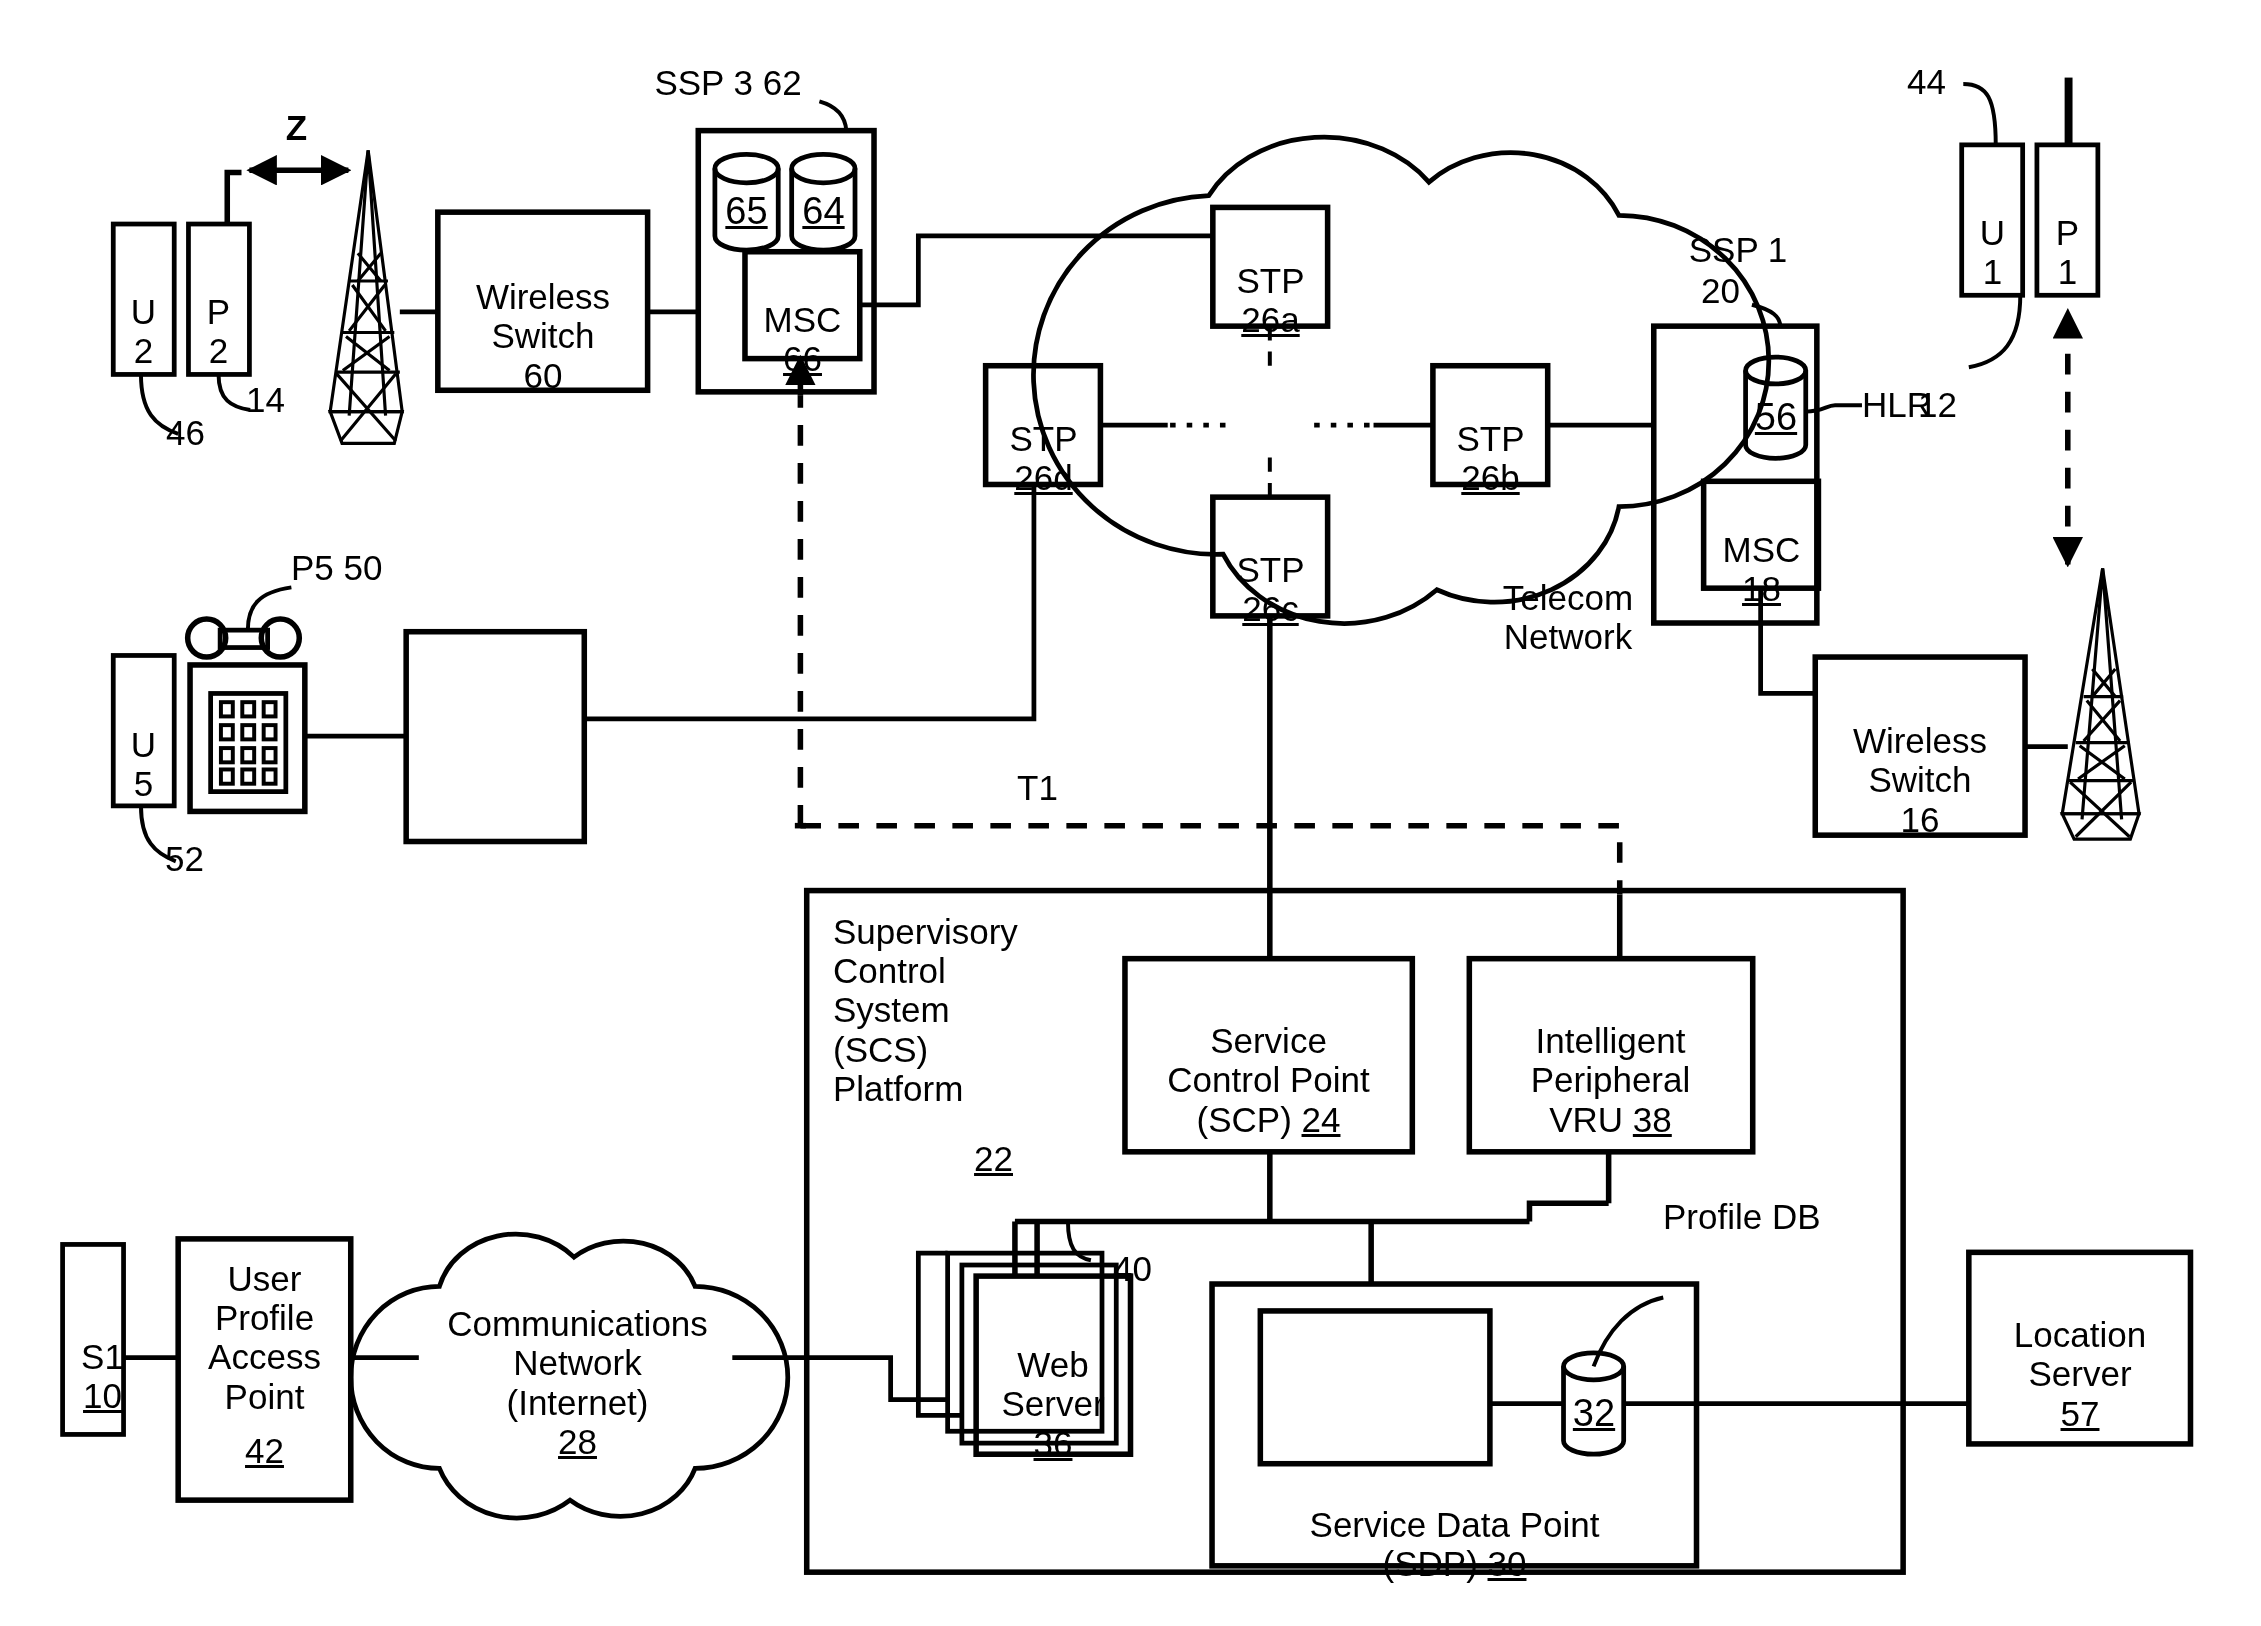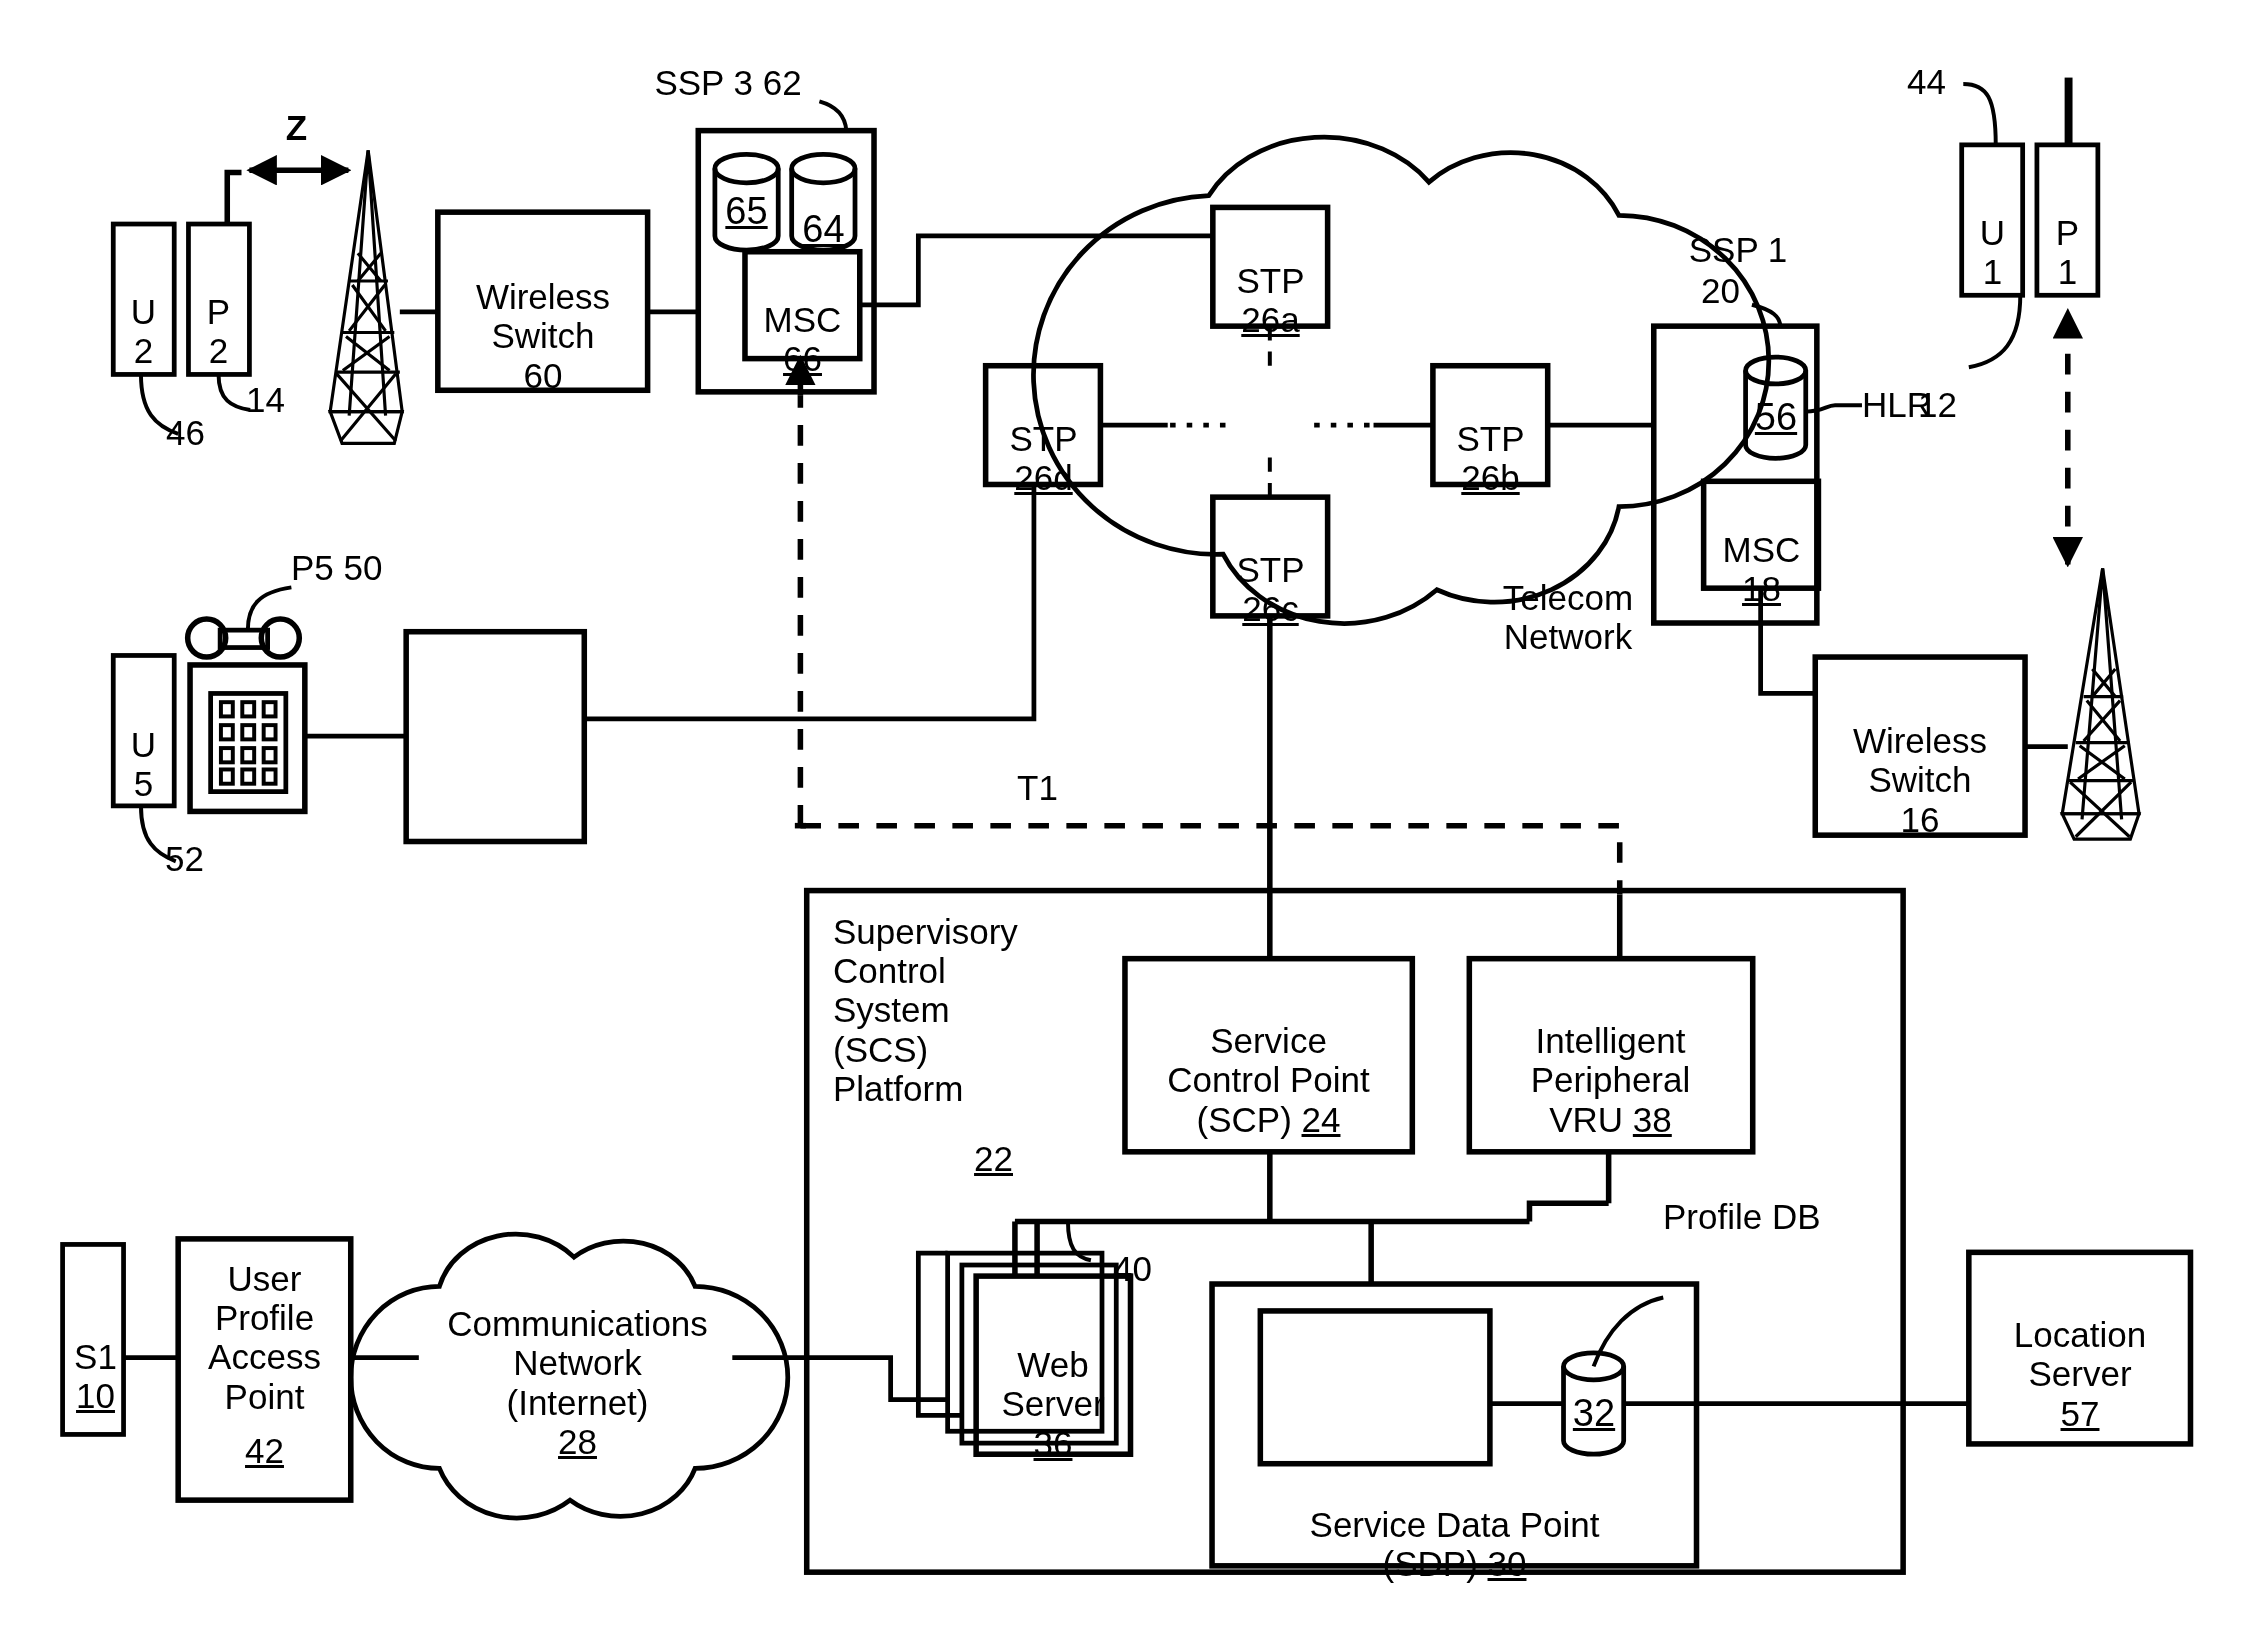--- a/index.html
+++ b/index.html
@@ -235,21 +235,21 @@
   <div class="lbl ref" style="left:150px;top:413px;width:71px;">46</div>
   <div class="lbl ref" style="left:230px;top:380px;width:71px;">14</div>
   <div class="lbl ref" style="left:265px;top:108px;width:63px;font-weight:bold;">Z</div>
 
   <div class="lbl node-txt" style="left:438px;top:238px;width:210px;">
     <span>Wireless</span><br><span>Switch</span><br><span class="u">60</span>
   </div>
 
   <div class="lbl node-txt" style="left:625px;top:63px;width:206px;">SSP 3 62</div>
   <div class="lbl sm u" style="left:715px;top:190px;width:63px;">65</div>
-  <div class="lbl sm u" style="left:792px;top:190px;width:63px;margin-top:18px;">64</div>
+  <div class="lbl sm u" style="left:792px;top:190px;width:63px;">64</div>
   <div class="lbl node-txt" style="left:745px;top:261px;width:115px;">
     <span>MSC</span><br><span class="u">66</span>
   </div>
 
   <div class="lbl node-txt" style="left:1213px;top:222px;width:115px;">
     <span>STP</span><br><span class="u">26a</span>
   </div>
   <div class="lbl node-txt" style="left:986px;top:380px;width:115px;">
     <span>STP</span><br><span class="u">26d</span>
   </div>
@@ -307,21 +307,21 @@
   <div class="lbl node-txt" style="left:976px;top:1306px;width:154px;">
     <span>Web</span><br><span>Server</span><br><span class="u">36</span>
   </div>
 
   <div class="lbl sm u" style="left:1564px;top:1392px;width:60px;">32</div>
   <div class="lbl node-txt" style="left:1663px;top:1197px;width:238px;text-align:left;">Profile DB</div>
   <div class="lbl node-txt" style="left:1212px;top:1466px;width:485px;">
     <span>Service Data Point</span><br><span>(SDP) </span><span class="u">30</span>
   </div>
 
-  <div class="lbl node-txt" style="left:65px;top:1298px;width:61px;">
+  <div class="lbl node-txt" style="left:72px;top:1298px;width:61px;">
     <span>S1</span><br><span class="u">10</span>
   </div>
   <div class="lbl node-txt" style="left:178px;top:1259px;width:173px;">User
 Profile
 Access
 Point</div>
   <div class="lbl node-txt u" style="left:178px;top:1431px;width:173px;">42</div>
   <div class="lbl node-txt" style="left:419px;top:1265px;width:317px;">
     <span>Communications</span><br><span>Network</span><br><span>(Internet)</span><br><span class="u">28</span>
   </div>

